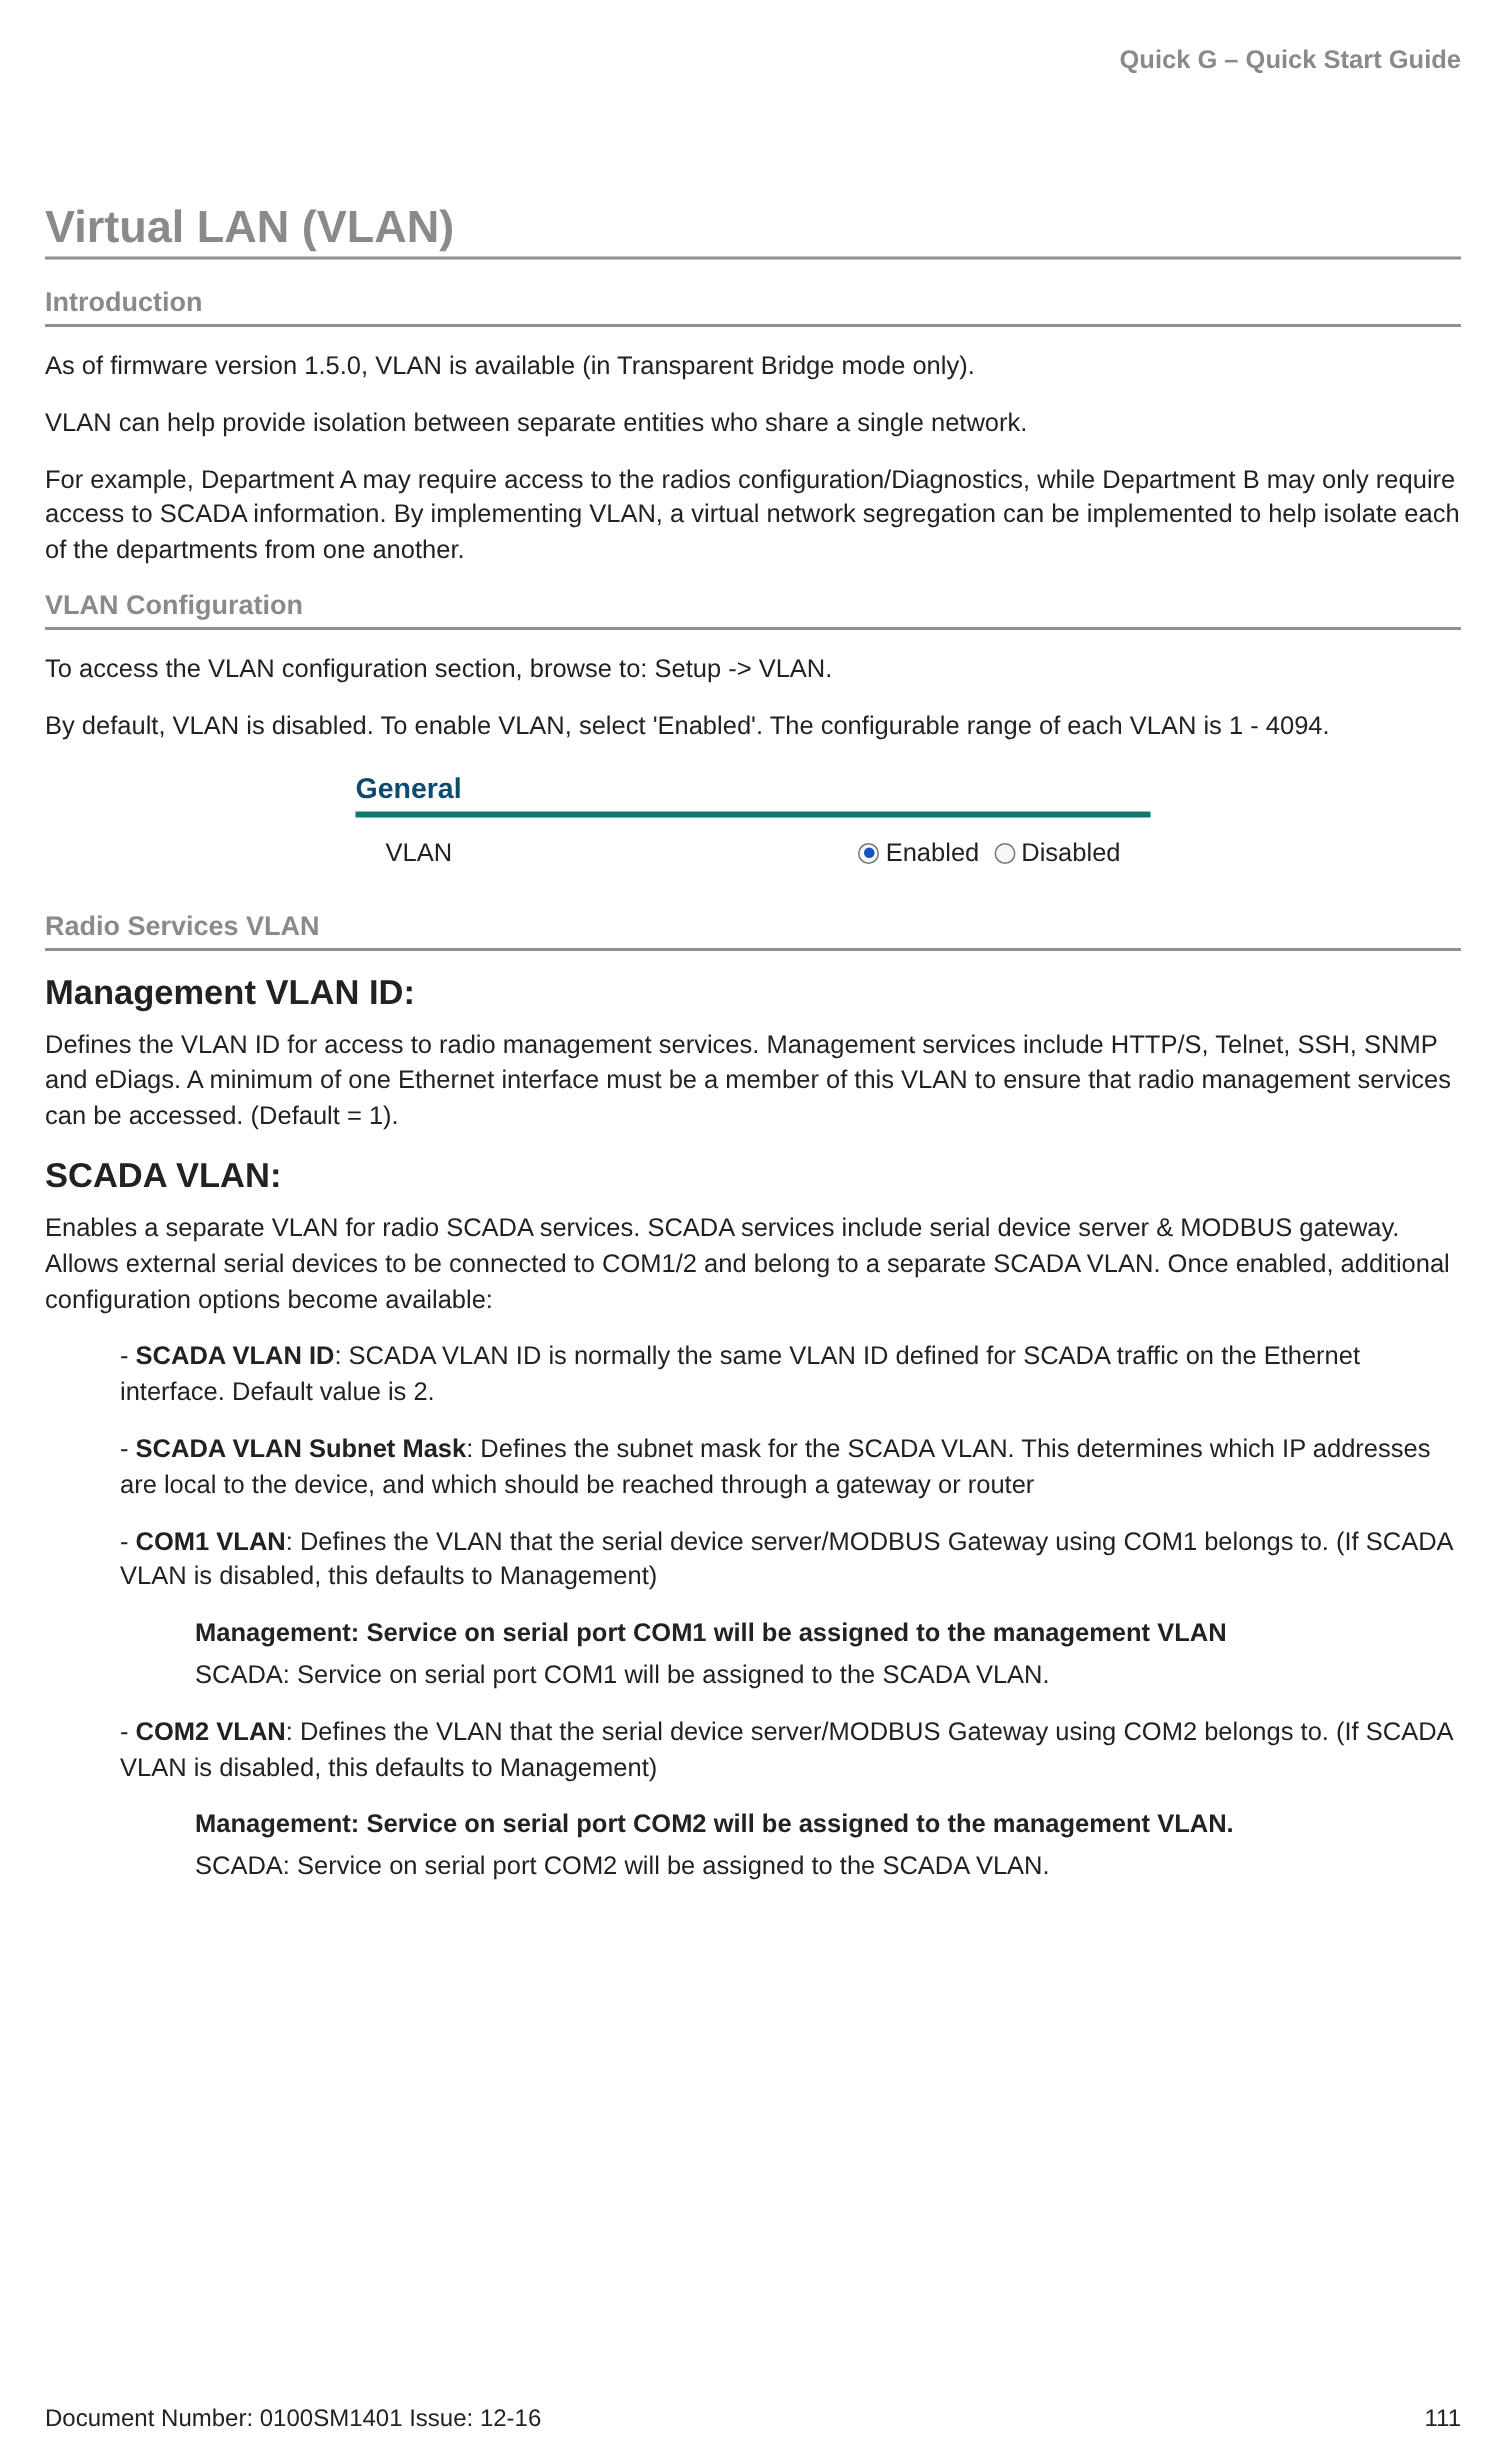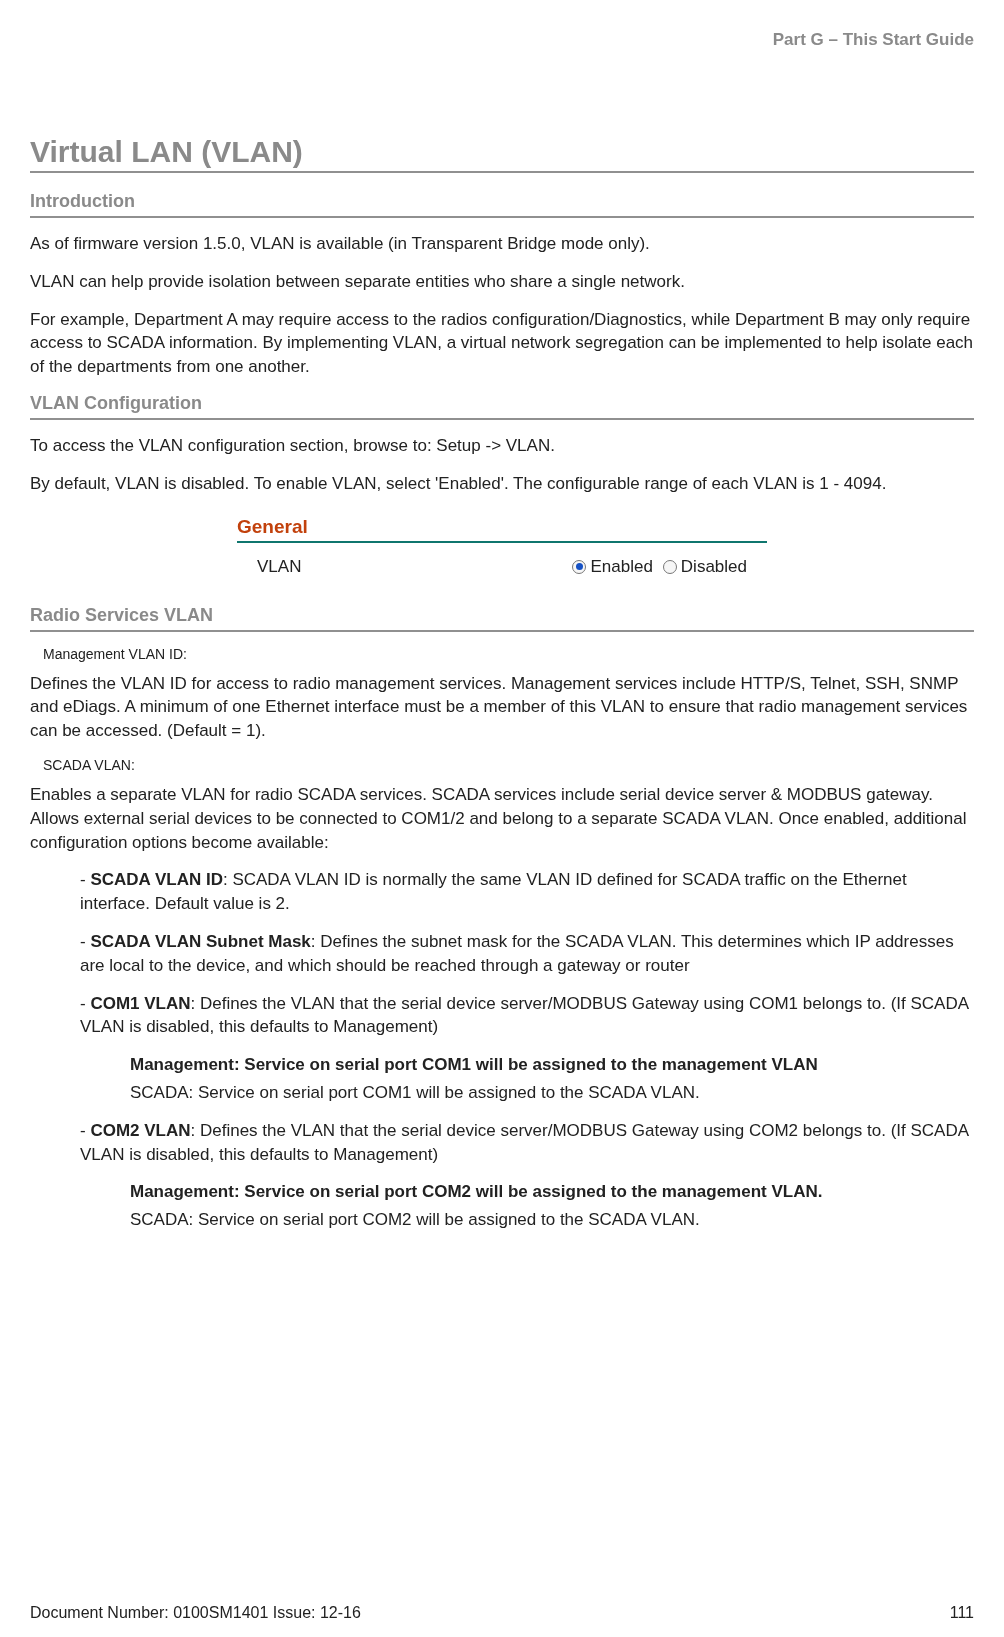--- a/index.html
+++ b/index.html
@@ -39,43 +39,42 @@
       margin-top: 12px;
       margin-bottom: 14px;
     }
     .para {
       font-size: 17px;
       line-height: 1.4;
       margin-bottom: 14px;
       color: #222;
     }
     .bold-label {
-      font-weight: 400;
-      font-size: 14px;
+      font-weight: 700;
+      font-size: 23px;
       margin-top: 10px;
       margin-bottom: 10px;
-      margin-left: 13px;
     }
     .indent1 { margin-left: 50px; }
     .indent2 { margin-left: 100px; }
     .tight { margin-bottom: 4px; font-weight: bold; }
     .widget-wrap {
       display: flex;
       justify-content: center;
       margin: 20px 0 24px 0;
     }
     .widget {
       width: 530px;
     }
     .widget-title {
       font-family: Arial, sans-serif;
       font-size: 19px;
       font-weight: 700;
-      color: #c2410c;
-      border-bottom: 2px solid #0f766e;
+      color: #0c4a6e;
+      border-bottom: 4px solid #0f766e;
       padding-bottom: 3px;
       margin-bottom: 10px;
     }
     .widget-row {
       display: flex;
       align-items: center;
       font-family: Arial, sans-serif;
       font-size: 17px;
       color: #222;
       padding: 4px 10px 4px 20px;
@@ -109,21 +108,21 @@
       justify-content: space-between;
       font-size: 16px;
       color: #222;
     }
     b { font-weight: 700; text-align: right; }
   </style>
 </head>
 <body>
 
 <div class="page">
-  <div class="header-right">Part G – This Start Guide</div>
+  <div class="header-right">Quick G – Quick Start Guide</div>
 
   <div class="h1">Virtual LAN (VLAN)</div>
 
   <div class="h2">Introduction</div>
   <div class="para">As of firmware version 1.5.0, VLAN is available (in Transparent Bridge mode only).</div>
   <div class="para">VLAN can help provide isolation between separate entities who share a single network.</div>
   <div class="para">For example, Department A may require access to the radios configuration/Diagnostics, while Department B may only require access to SCADA information. By implementing VLAN, a virtual network segregation can be implemented to help isolate each of the departments from one another.</div>
 
   <div class="h2">VLAN Configuration</div>
   <div class="para">To access the VLAN configuration section, browse to: Setup -&gt; VLAN.</div>

